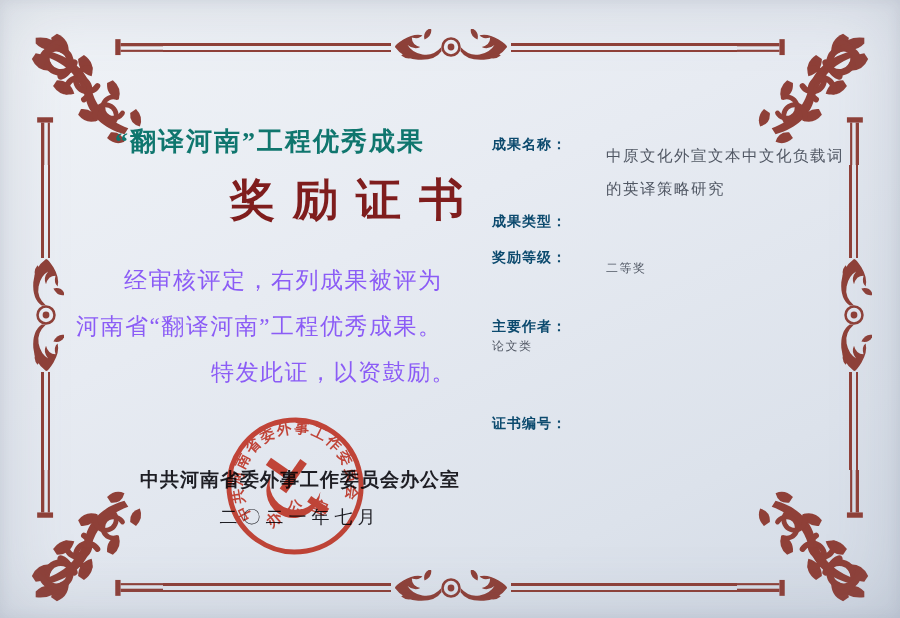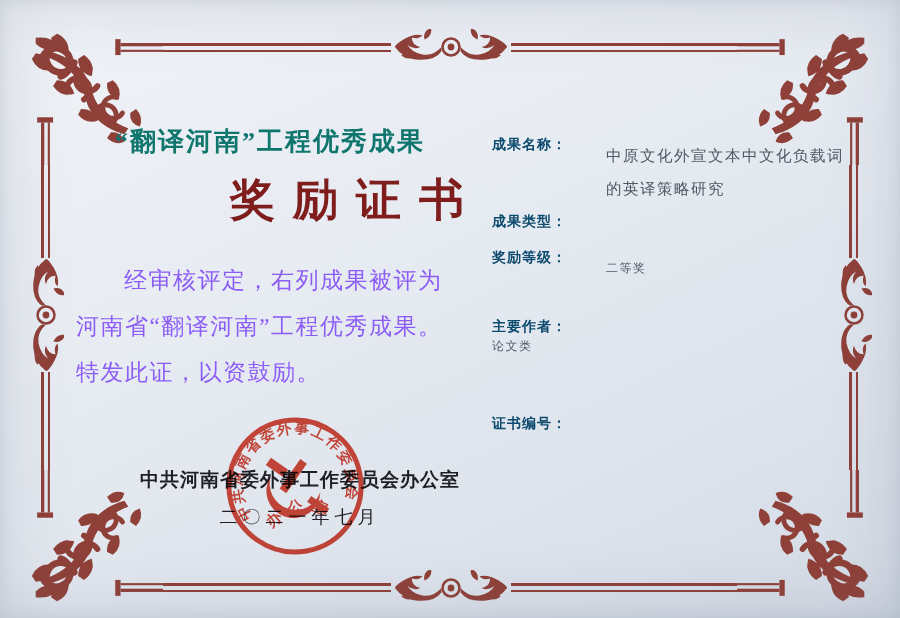--- a/index.html
+++ b/index.html
@@ -22,21 +22,21 @@
   .motif{position:absolute;width:120px;height:36px;}
   .motif.vert{transform:rotate(90deg);}
   
   .subtitle{position:absolute;left:58px;top:124px;width:424px;text-align:center;
     font-size:26px;font-weight:bold;color:#0f766e;letter-spacing:2px;}
   .main-title{position:absolute;left:58px;top:170px;width:424px;text-align:right;
     font-size:45px;font-weight:bold;color:#7f1d1d;letter-spacing:18px;margin-right:-18px;text-indent:9px;}
   .body-text{position:absolute;left:76px;top:258px;width:380px;
     font-size:23px;line-height:46px;color:#8b5cf6;letter-spacing:1.5px;}
   .body-text .l1{padding-left:48px;}
-  .body-text .l3{text-align:left;}
+  .body-text .l3{text-align:right;}
   .issuer-block{position:absolute;left:100px;top:467px;width:400px;text-align:center;color:#1e1e24;}
   .issuer{font-size:19px;font-weight:bold;letter-spacing:1px;}
   .issue-date{font-size:18px;letter-spacing:5px;margin-top:12px;}
   
   .seal{position:absolute;left:220px;top:411px;width:150px;height:150px;
     mix-blend-mode:multiply;opacity:.92;transform:rotate(-10deg);}
   
   .field-row{position:absolute;left:492px;width:366px;display:flex;align-items:flex-start;}
   .field-label{flex:0 0 114px;font-size:14px;font-weight:bold;color:#0c4a6e;letter-spacing:1px;}
   .field-value{font-size:12px;color:#3c4350;letter-spacing:1.5px;line-height:33px;

